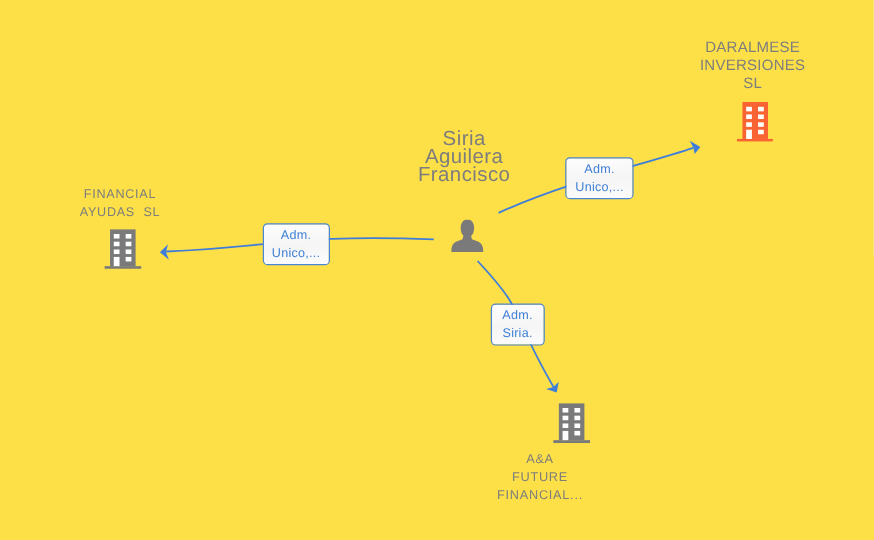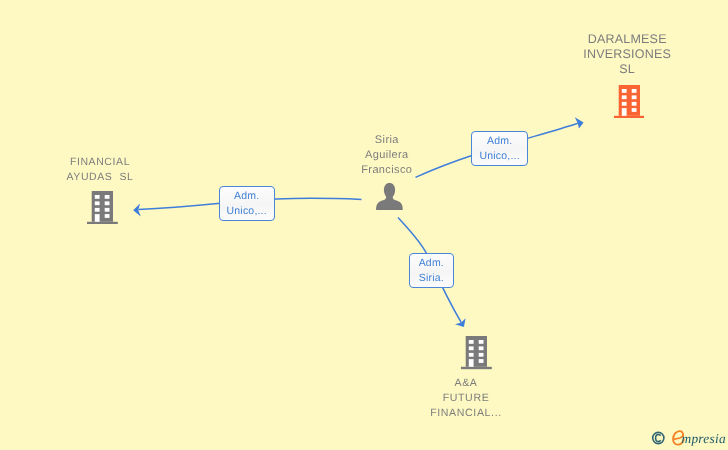--- a/index.html
+++ b/index.html
@@ -2,21 +2,21 @@
 <html><head>
 <meta charset="utf-8">
 <title>Empresia relations graph</title>
 <style>
   html,body{margin:0;padding:0;}
   body{width:728px;height:450px;background:#ffffff;overflow:hidden;
        font-family:"Liberation Sans",sans-serif;
        -webkit-font-smoothing:antialiased;
        -moz-osx-font-smoothing:grayscale;
        text-rendering:geometricPrecision;}
-  #stage{position:relative;width:728px;height:450px;background:#fef9c3;}
+  #stage{position:relative;width:728px;height:450px;background:#fde047;}
   svg.edges{position:absolute;left:0;top:0;width:728px;height:450px;}
 
   .node{position:absolute;}
   .node-label{
     position:absolute;
     text-align:center;
     color:#7d7d7d;
     font-size:12px;
     line-height:15.1px;
     letter-spacing:0.45px;
@@ -108,21 +108,21 @@
         <rect x="17.7" y="10.4" width="4.8" height="3.8"></rect>
         <rect x="7.8" y="16.9" width="4.8" height="3.8"></rect>
         <rect x="17.7" y="16.9" width="4.8" height="3.8"></rect>
         <rect x="7.8" y="23.1" width="4.8" height="7.7"></rect>
         <rect x="17.7" y="23.1" width="4.8" height="3.8"></rect>
       </g>
     </svg>
   </div>
 
   <div class="node">
-    <div class="node-label" style="left:316.8px;top:133px;width:140px;font-size:11px;letter-spacing:0.38px;">Siria
+    <div class="node-label" style="left:316.8px;top:108px;width:140px;font-size:17px;letter-spacing:0.38px;">Siria
 Aguilera
 Francisco</div>
     <svg class="node-icon" style="left:376.3px;top:182.9px;" width="26.8" height="27" viewBox="0 0 26.8 27">
       <g fill="#7a7a7a">
         <path d="M13.5,0 C16.9,0 19.1,2.7 19.1,7.0 C19.1,11.3 16.7,15.2 13.5,15.2 C10.3,15.2 7.9,11.3 7.9,7.0 C7.9,2.7 10.1,0 13.5,0 Z"></path>
         <path d="M13.5,11.6 C15.9,11.6 16.9,13.9 17.0,15.3 C17.2,17.2 21.4,17.4 23.8,19.1 C25.6,20.4 26.8,22.7 26.8,27 L0,27 C0,22.7 1.2,20.4 3.0,19.1 C5.4,17.4 9.6,17.2 9.8,15.3 C9.9,13.9 11.1,11.6 13.5,11.6 Z"></path>
       </g>
     </svg>
   </div>
 
@@ -136,45 +136,34 @@
         <rect x="7.8" y="4.0" width="4.8" height="3.8"></rect>
         <rect x="17.7" y="4.0" width="4.8" height="3.8"></rect>
         <rect x="7.8" y="10.4" width="4.8" height="3.8"></rect>
         <rect x="17.7" y="10.4" width="4.8" height="3.8"></rect>
         <rect x="7.8" y="16.9" width="4.8" height="3.8"></rect>
         <rect x="17.7" y="16.9" width="4.8" height="3.8"></rect>
         <rect x="7.8" y="23.1" width="4.8" height="7.7"></rect>
         <rect x="17.7" y="23.1" width="4.8" height="3.8"></rect>
       </g>
     </svg>
-    <div class="node-label" style="left:396px;top:375.8px;width:140px;font-size:10.6px;letter-spacing:0.62px;">A&amp;A
+    <div class="node-label" style="left:380px;top:375.8px;width:140px;font-size:10.6px;letter-spacing:0.62px;">A&amp;A
 FUTURE
 FINANCIAL...</div>
   </div>
 
   <div class="edge-label" style="left:471.2px;top:131.3px;width:56.9px;height:34.4px;">
     <span>Adm.</span>
     <span>Unico,...</span>
   </div>
 
   <div class="edge-label" style="left:218.8px;top:186.1px;width:55.8px;height:34.8px;">
     <span>Adm.</span>
     <span>Unico,...</span>
   </div>
 
   <div class="edge-label" style="left:408.8px;top:253.4px;width:45.0px;height:34.4px;">
     <span>Adm.</span>
     <span>Siria.</span>
   </div>
 
-  <div class="watermark">
-    <svg class="wm-c" width="15" height="16" viewBox="0 0 15 16">
-      <circle cx="7.3" cy="8.0" r="5.6" fill="none" stroke="#2f6473" stroke-width="1.6"></circle>
-      <path d="M9.7,5.7 C9.1,4.8 8.3,4.4 7.3,4.4 C5.7,4.4 4.6,5.8 4.6,8.0 C4.6,10.2 5.7,11.6 7.3,11.6 C8.3,11.6 9.1,11.1 9.7,10.2" fill="none" stroke="#2f6473" stroke-width="1.55" stroke-linecap="butt"></path>
-    </svg>
-    <svg class="wm-e" width="14" height="16" viewBox="0 0 14 16">
-      <path d="M11.1,5.6 C11.3,2.6 9.8,1.1 7.6,1.1 C4.3,1.1 1.1,4.6 1.1,9.2 C1.1,12.5 3.1,14.6 5.8,14.6 C8.6,14.6 10.7,12.5 11.7,9.7" fill="none" stroke="#F28123" stroke-width="1.85" stroke-linecap="round"></path>
-      <path d="M11.1,5.5 C10.3,7.5 7.0,8.6 2.1,9.2" fill="none" stroke="#F28123" stroke-width="1.85" stroke-linecap="round"></path>
-    </svg>
-    <span class="wm-rest">mpresia</span>
-  </div>
 
 </div>
 
 </body></html>

